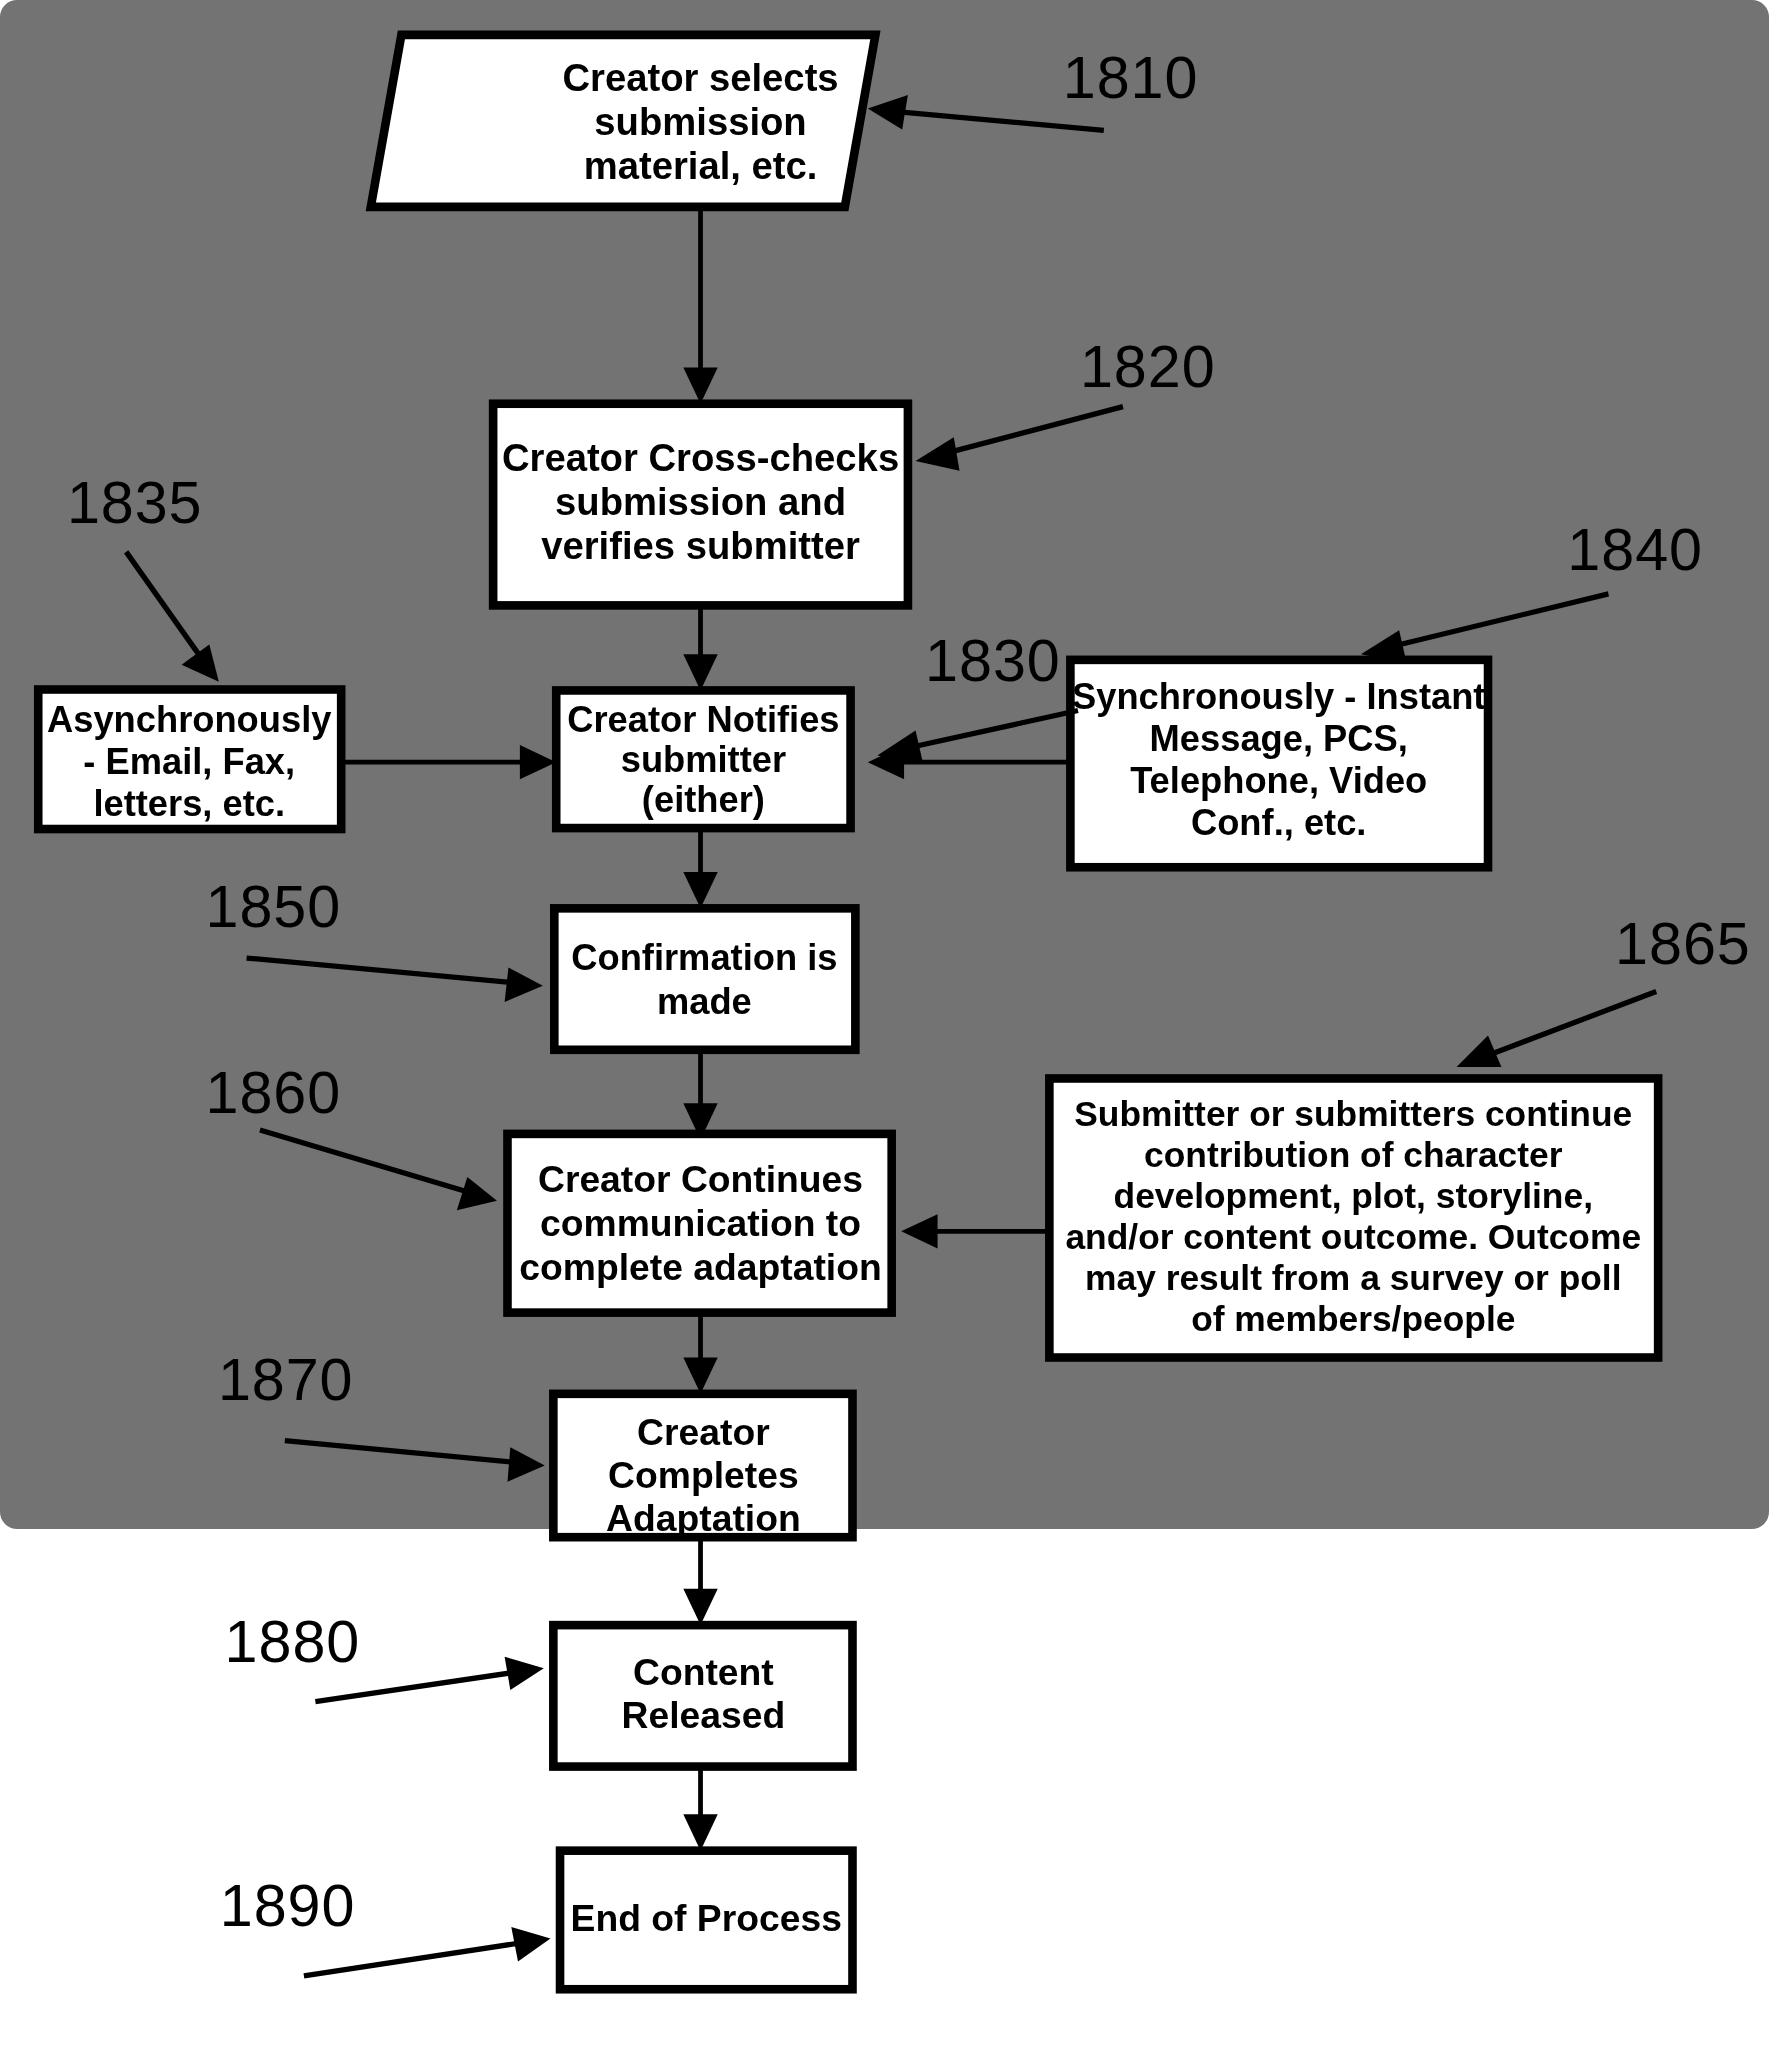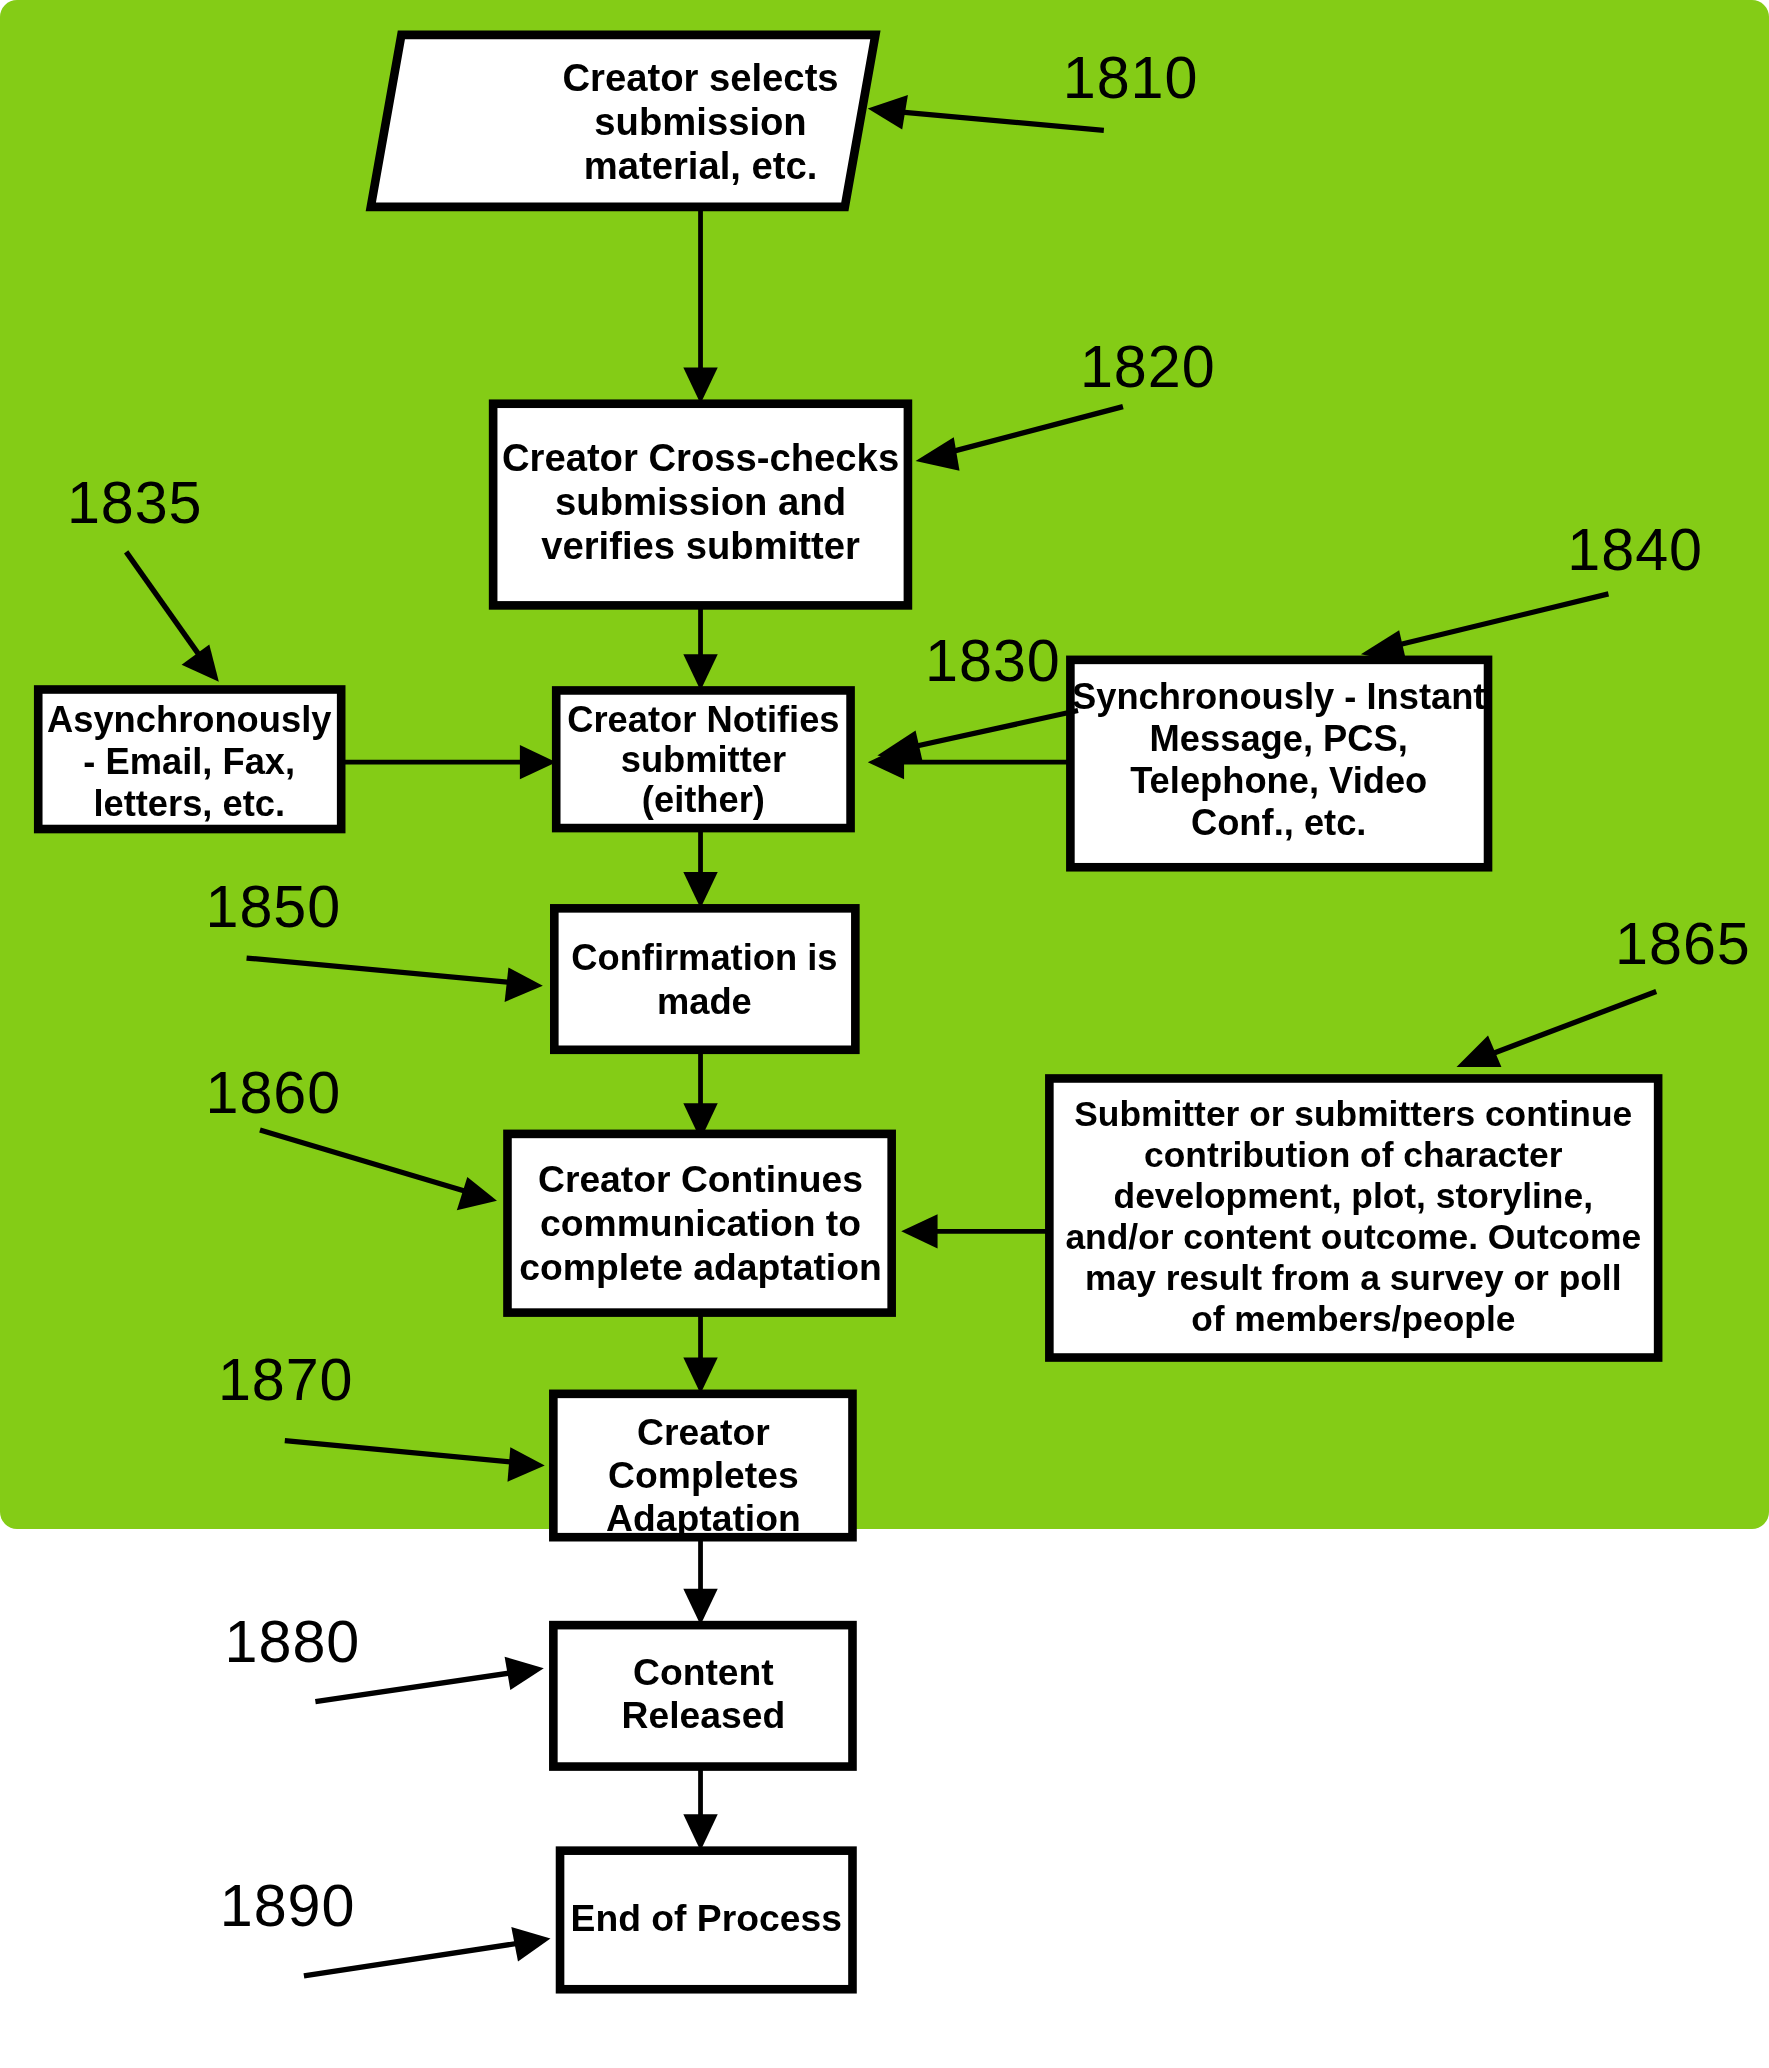--- a/index.html
+++ b/index.html
@@ -10,21 +10,21 @@
   body {
     width: 1769px;
     height: 2069px;
     font-family: "Liberation Sans", sans-serif;
     overflow: hidden;
   }
   #diagram-root {
     position: relative;
     width: 1769px;
     height: 1529px;
-    background: #84cc16;
+    background: #737373;
     border-radius: 17px;
   }
   svg#flow {
     position: absolute;
     top: 0; left: 0;
     width: 1769px;
     height: 2069px;
     display: block;
   }
   .node-shape {

